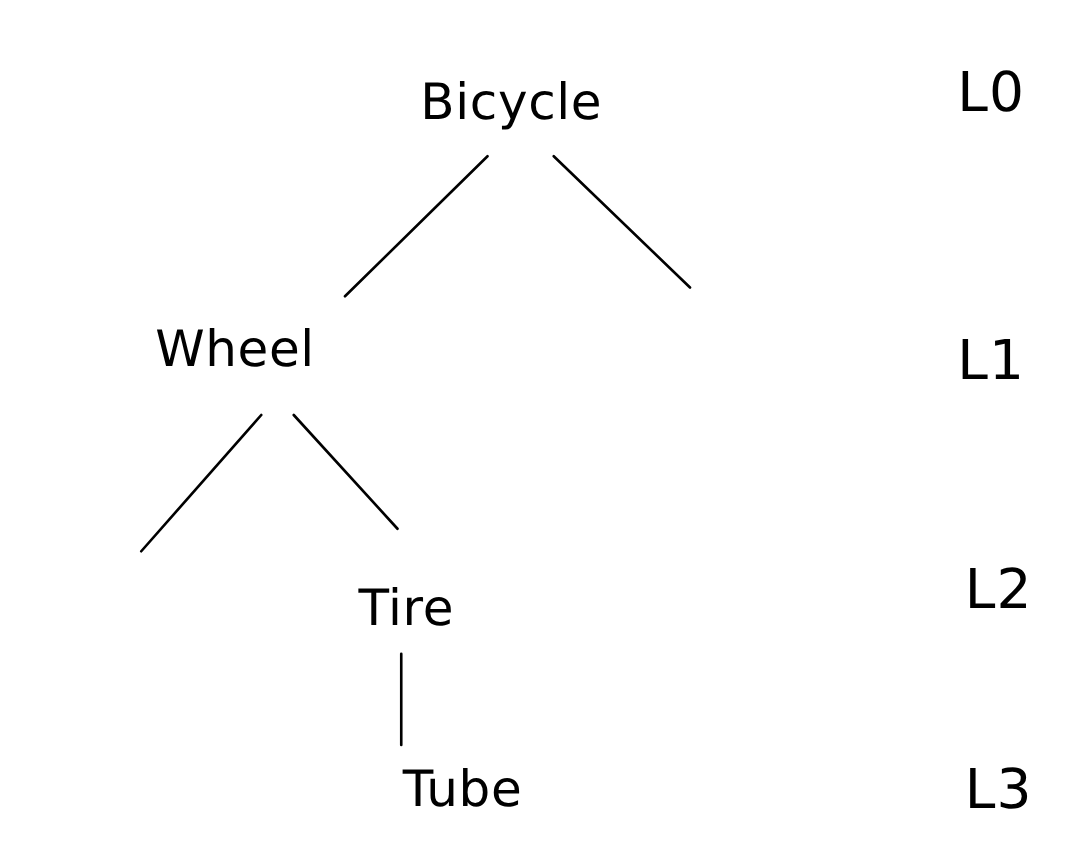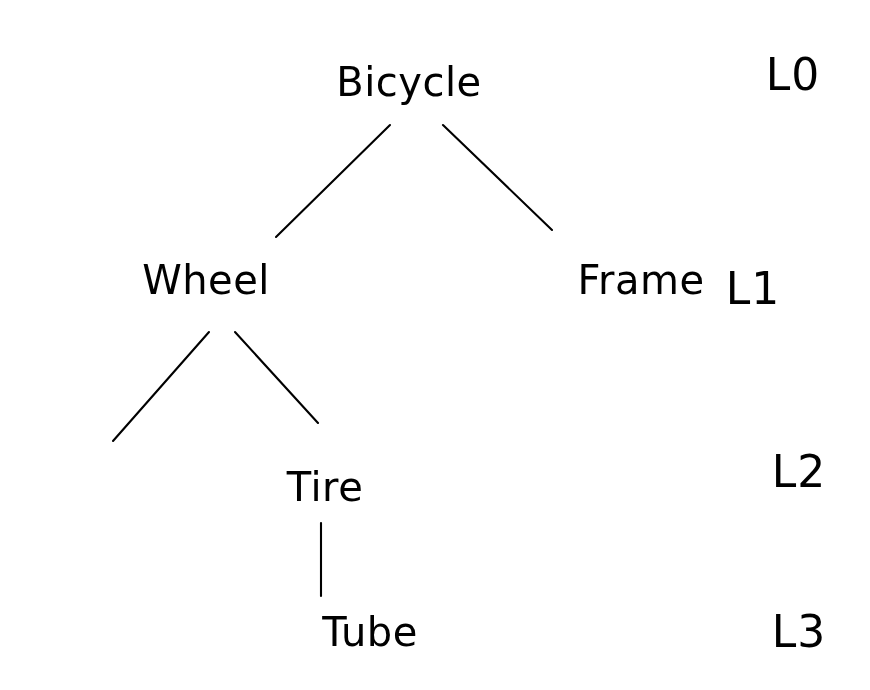--- a/index.html
+++ b/index.html
@@ -62,23 +62,22 @@
 
   <svg id="edge-layer" viewBox="0 0 870 690">
     <line class="edge" x1="390" y1="125" x2="276" y2="237" style="stroke: rgb(0, 0, 0);"></line>
     <line class="edge" x1="443" y1="125" x2="552" y2="230" style="stroke: rgb(0, 0, 0);"></line>
     <line class="edge" x1="209" y1="332" x2="113" y2="441" style="stroke: rgb(0, 0, 0);"></line>
     <line class="edge" x1="235" y1="332" x2="318" y2="423" style="stroke: rgb(0, 0, 0);"></line>
     <line class="edge" x1="321" y1="523" x2="321" y2="596" style="stroke: rgb(0, 0, 0);"></line>
   </svg>
 
   <div class="node-label" style="left: 409px; top: 82px;">Bicycle</div>
-  <div class="node-label" style="left: 206px; top: 280px;">Wheel</div>
-  <div class="node-label" style="left: 641px; top: 280px;">Frame</div>
+  <div class="node-label" style="left: 188px; top: 280px;">Wheel</div>
   <div class="node-label" style="left: 325px; top: 487px;">Tire</div>
   <div class="node-label" style="left: 327px; top: 632px; margin-left: 43px;">Tube</div>
 
   <div class="level-label" style="left: 793px; top: 75px;">L0</div>
-  <div class="level-label" style="left: 753px; top: 289px;">L1</div>
+  <div class="level-label" style="left: 793px; top: 289px;">L1</div>
   <div class="level-label" style="left: 799px; top: 472px; text-align: right;">L2</div>
   <div class="level-label" style="left: 799px; top: 632px;">L3</div>
 
 </div>
 
 </body></html>

